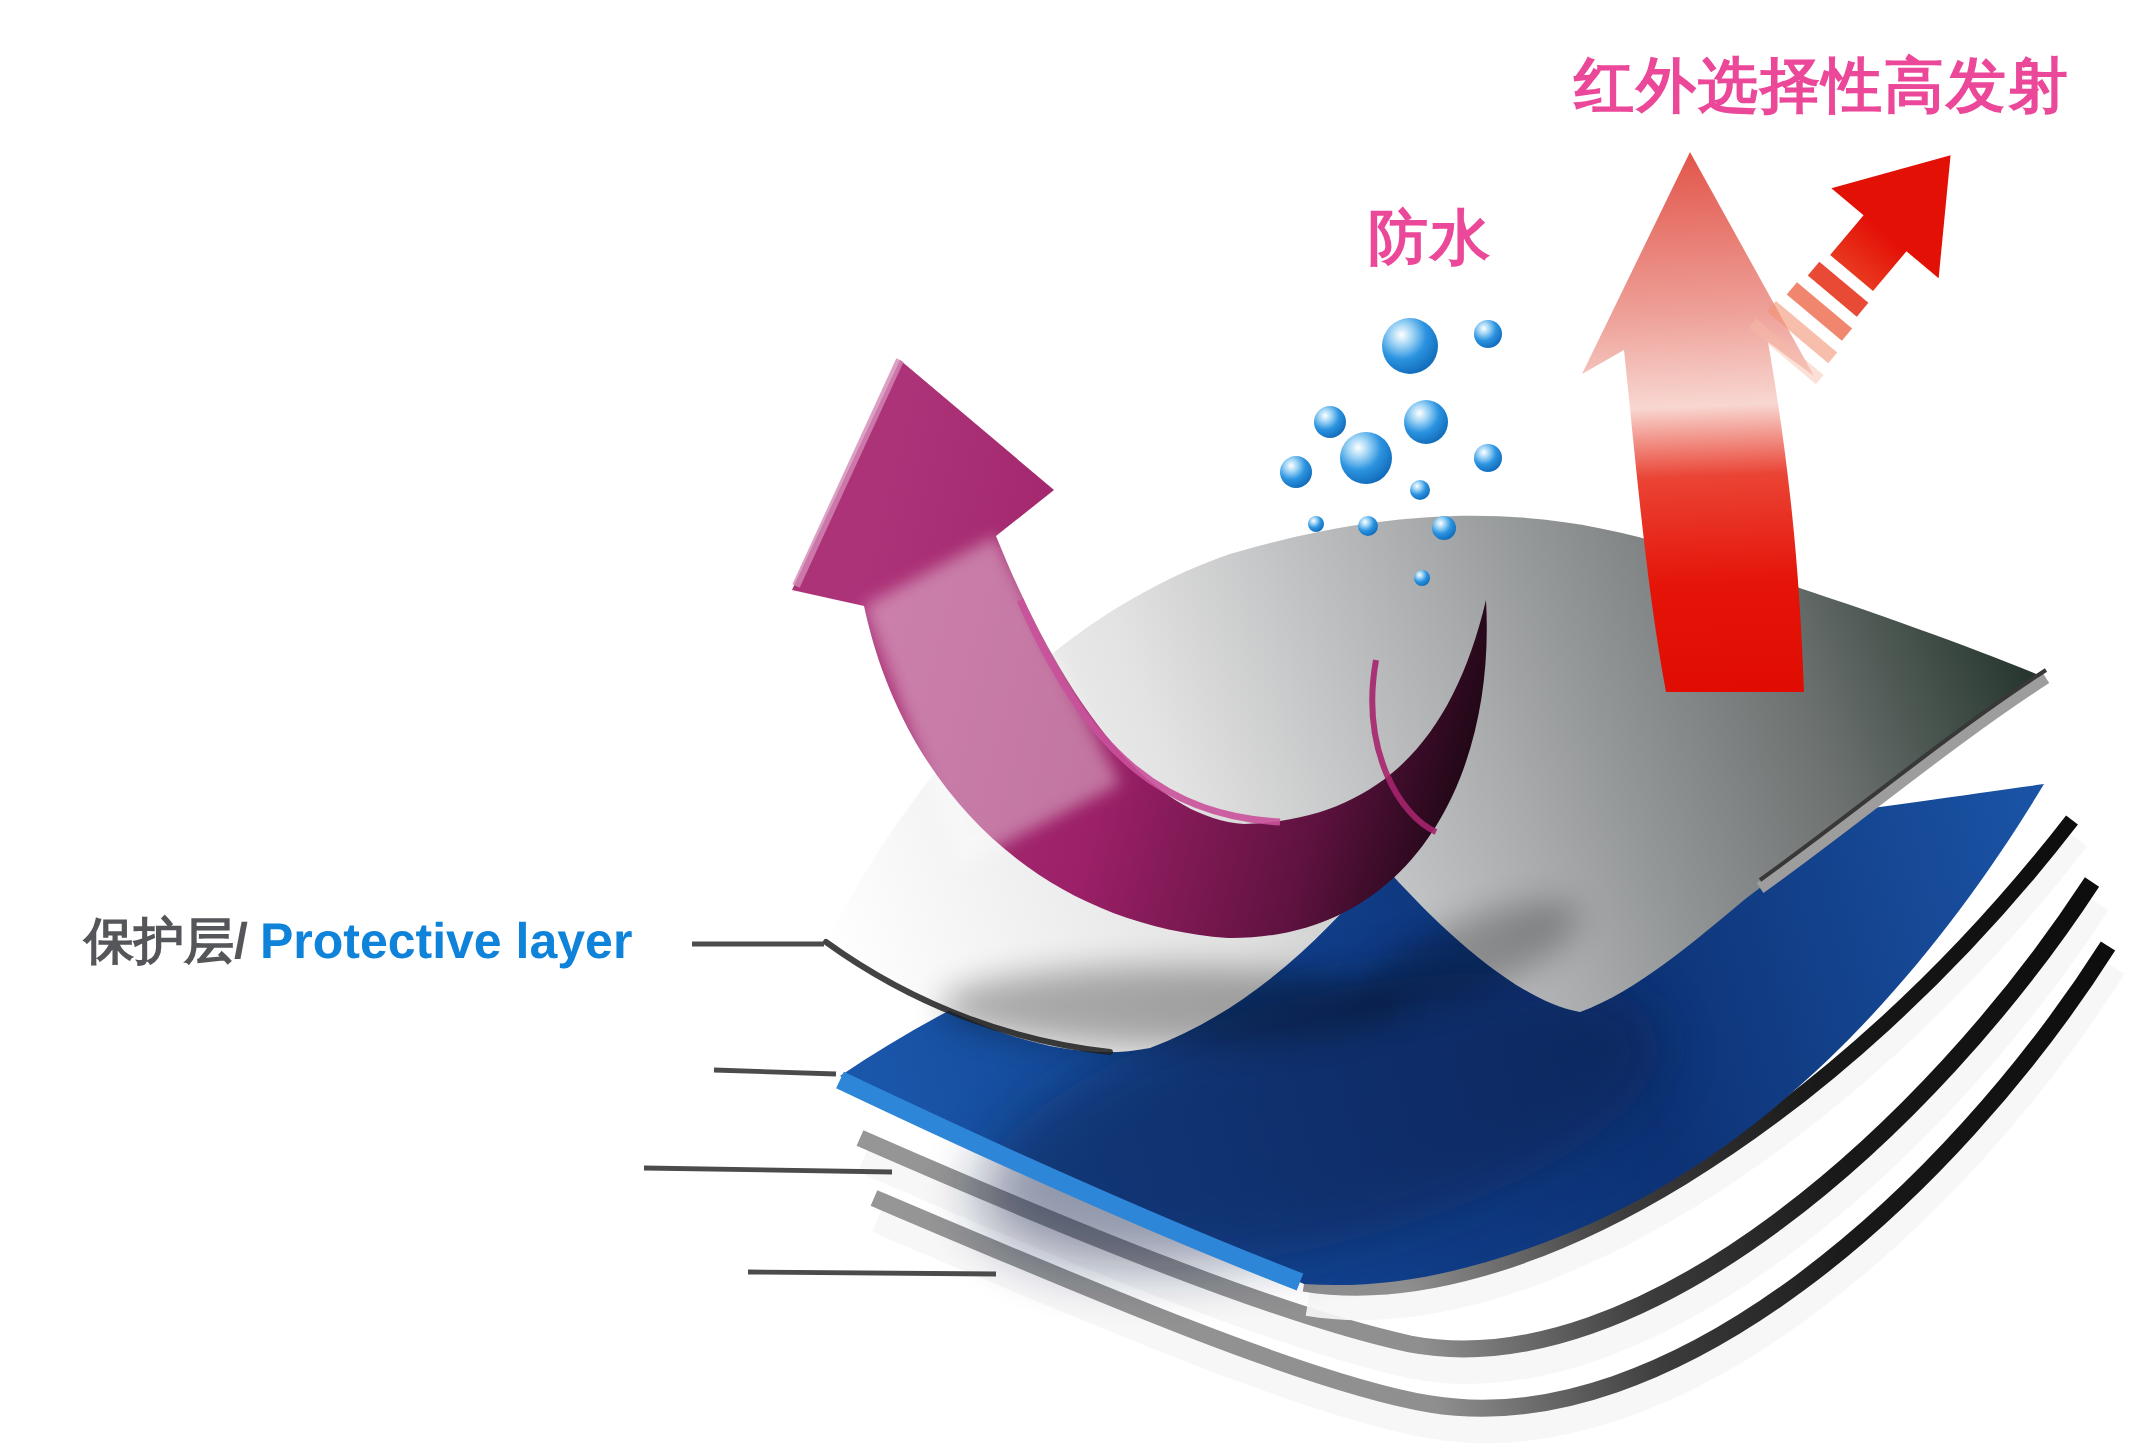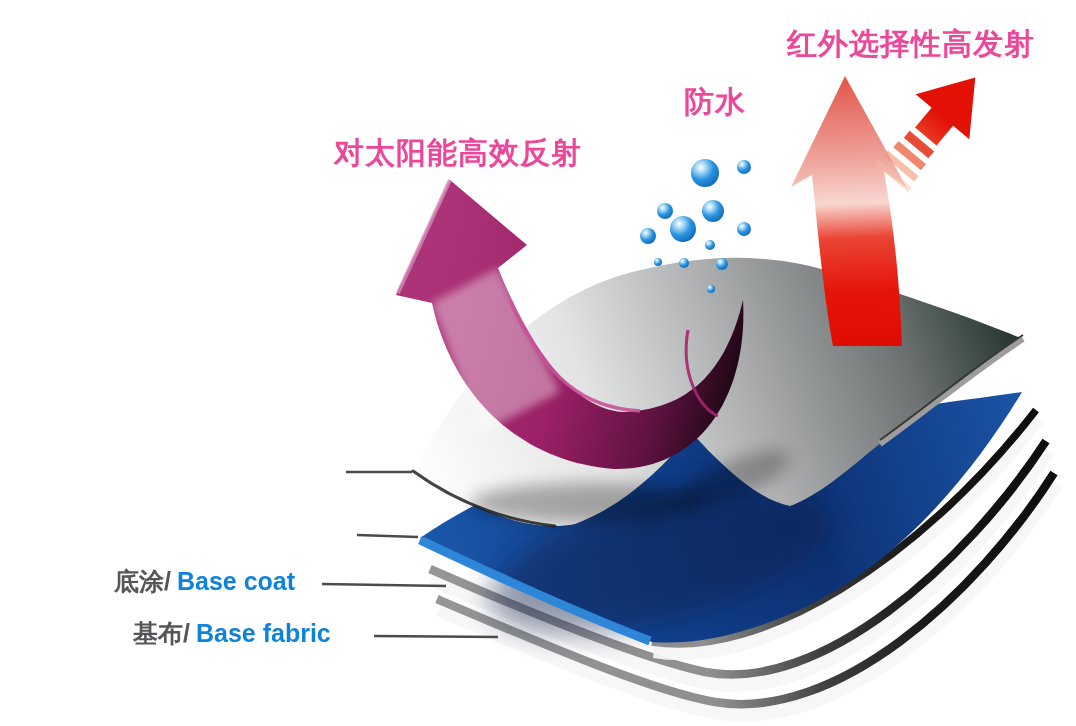--- a/index.html
+++ b/index.html
@@ -6,21 +6,21 @@
   .stage{
     position:relative;width:1076px;height:726px;overflow:hidden;background:#ffffff;
     font-family:"Liberation Sans", sans-serif;
   }
   .stage svg{position:absolute;left:0;top:0;}
   .ann{
     position:absolute;font-weight:700;font-size:30px;line-height:34px;
     color:#ec4899;letter-spacing:1px;white-space:nowrap;
   }
   .ann-solar{left:334px;top:136px;}
-  .ann-water{left:684px;top:85px;}
+  .ann-water{left:684px;top:103px;}
   .ann-ir{left:787px;top:27px;}
   .lrow{
     position:absolute;font-weight:700;font-size:25px;line-height:30px;white-space:nowrap;
   }
   .lrow .zh{color:#55565a;}
   .lrow .en{color:#0f82da;margin-left:6px;}
   .lrow1{left:42px;top:456px;}
   .lrow2{left:42px;top:511px;}
   .lrow3{left:114px;top:566px;}
   .lrow4{left:133px;top:618px;}
@@ -170,24 +170,20 @@
     </g>
 
     <g stroke="#4b4b4b" stroke-width="2.4">
       <line x1="346" y1="472" x2="412" y2="472"></line>
       <line x1="357" y1="535" x2="418" y2="537"></line>
       <line x1="322" y1="584" x2="446" y2="586"></line>
       <line x1="374" y1="636" x2="498" y2="637"></line>
     </g>
   </svg>
 
-  <div class="ann ann-solar">对太阳能高效反射</div>
   <div class="ann ann-water">防水</div>
   <div class="ann ann-ir">红外选择性高发射</div>
 
-  <div class="lrow lrow3">
-    <span class="zh">底涂/</span><span class="en">Base coat</span>
-  </div>
-  <div class="lrow lrow4">
-    <span class="zh">基布/</span><span class="en">Base fabric</span>
+  <div class="lrow lrow1">
+    <span class="zh">保护层/</span><span class="en">Protective layer</span>
   </div>
 
 </div>
 
 </body></html>

